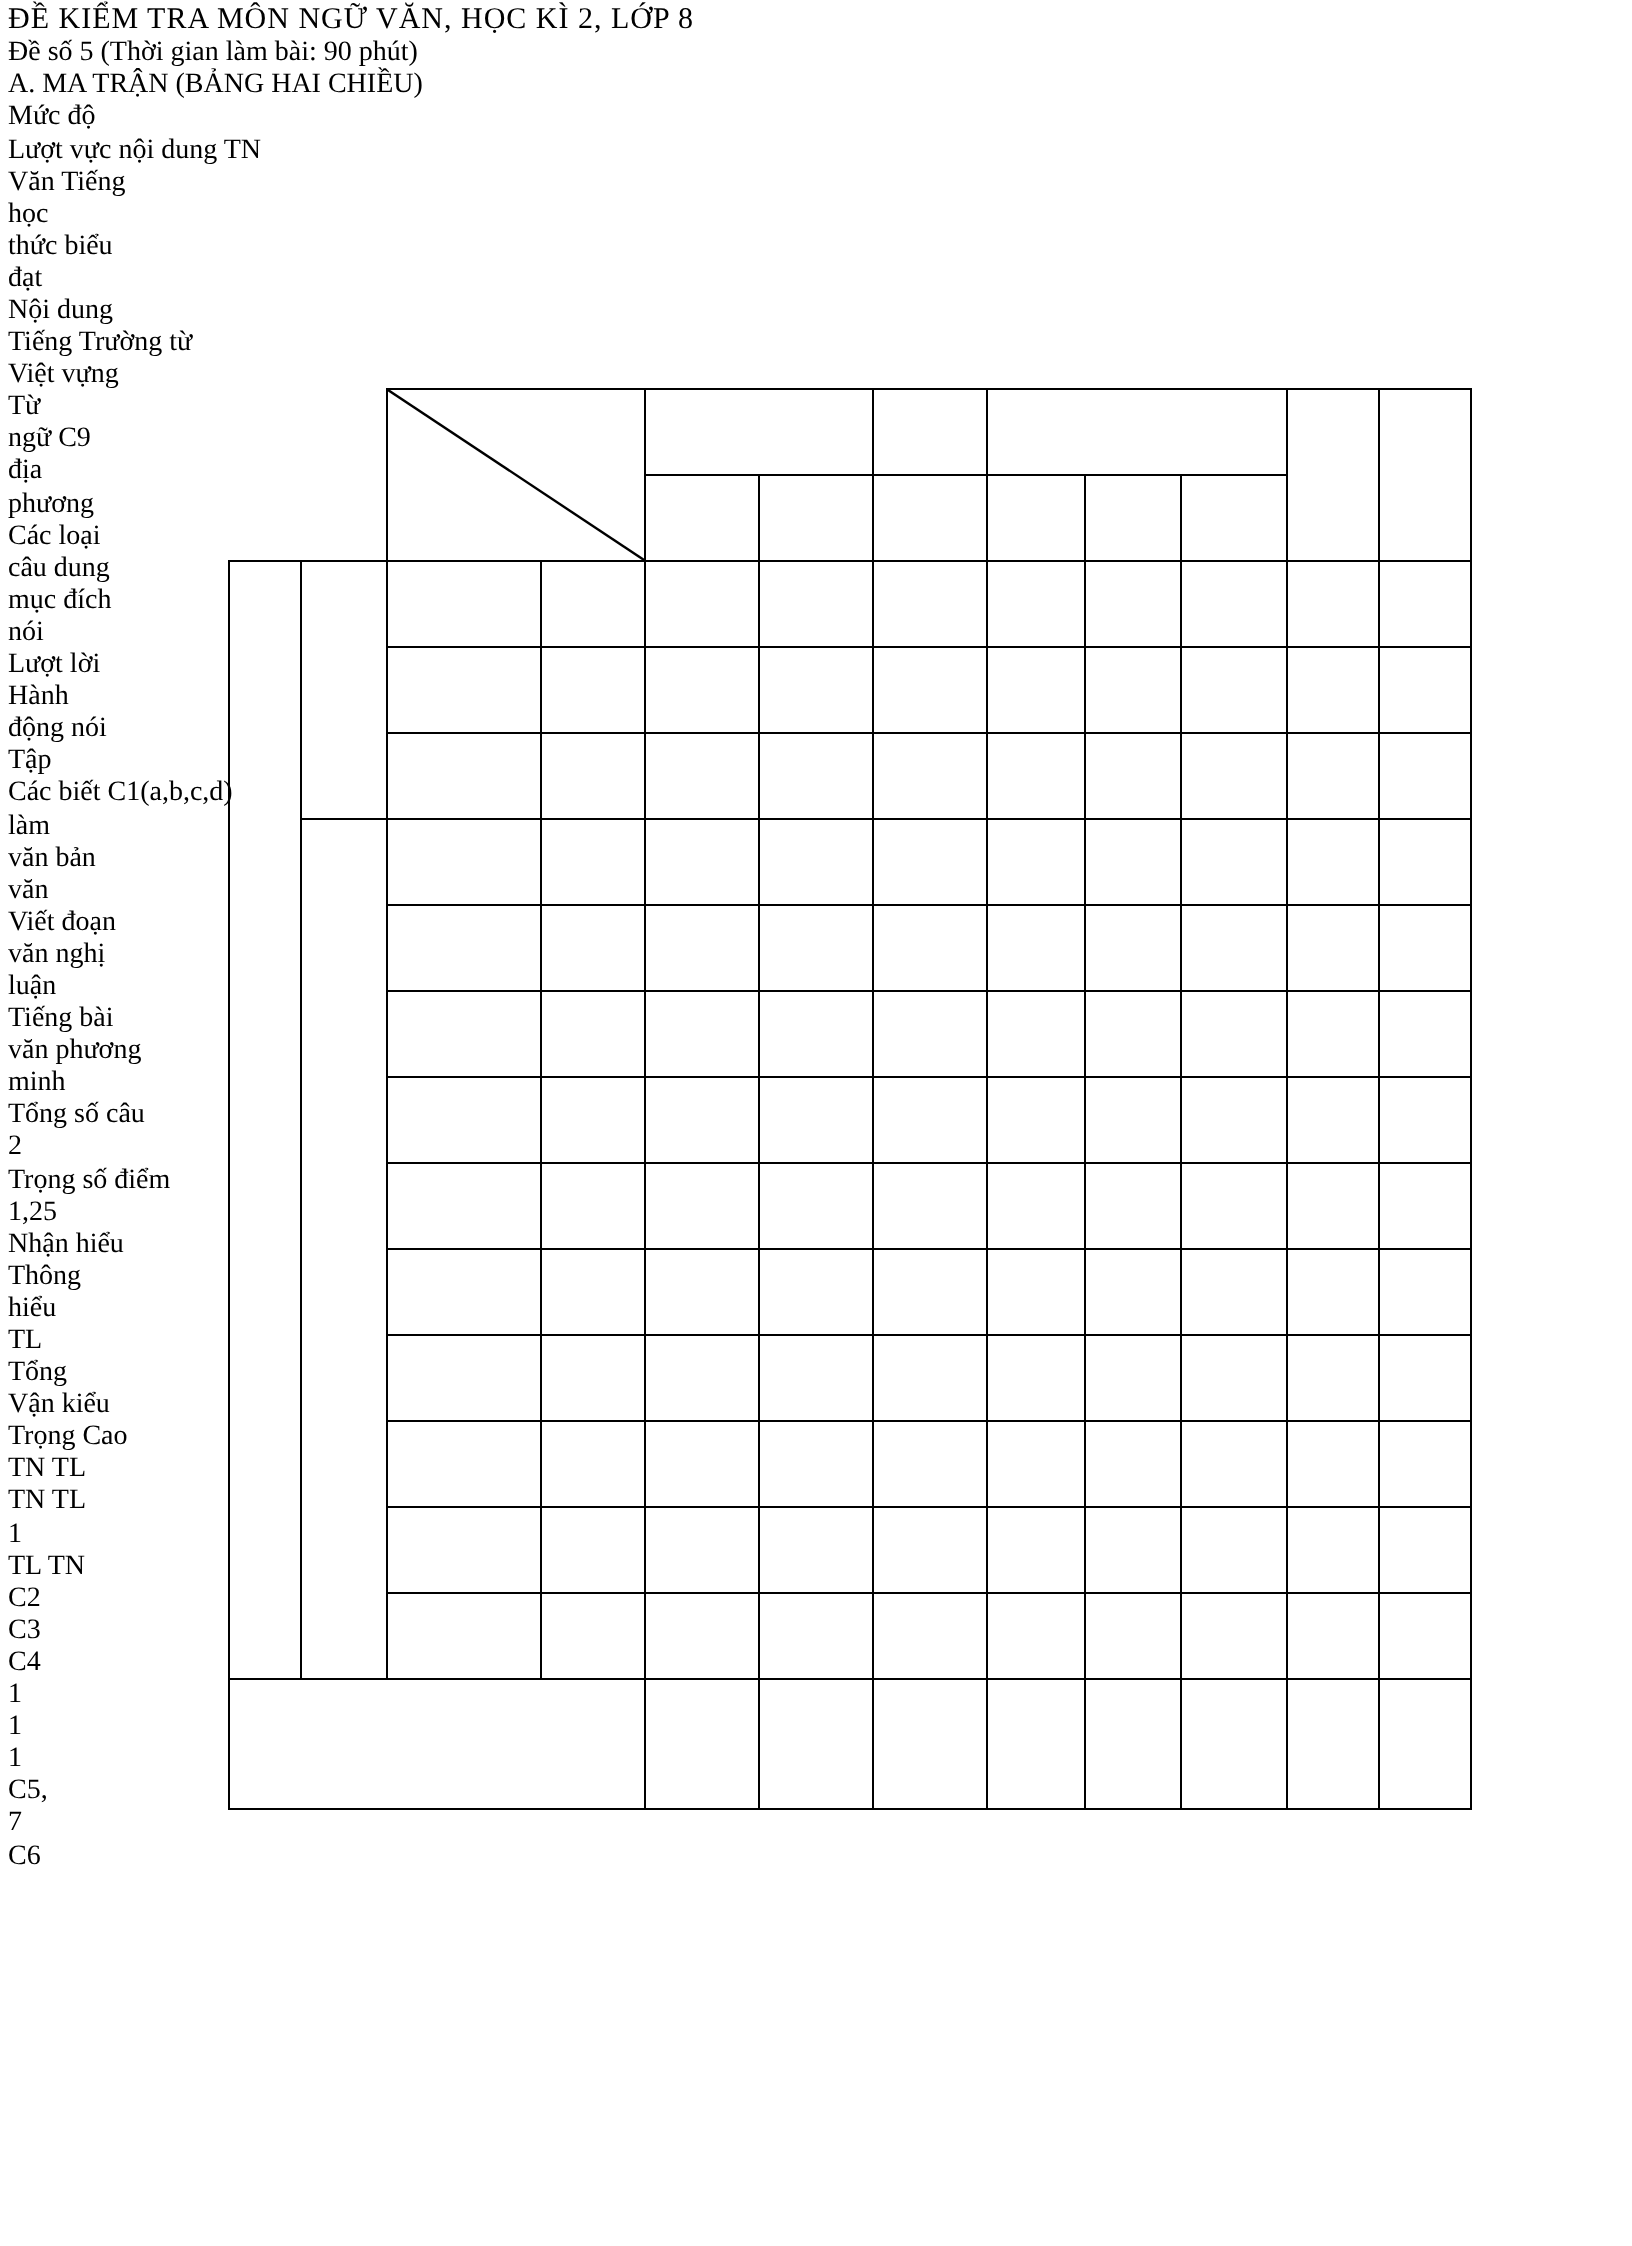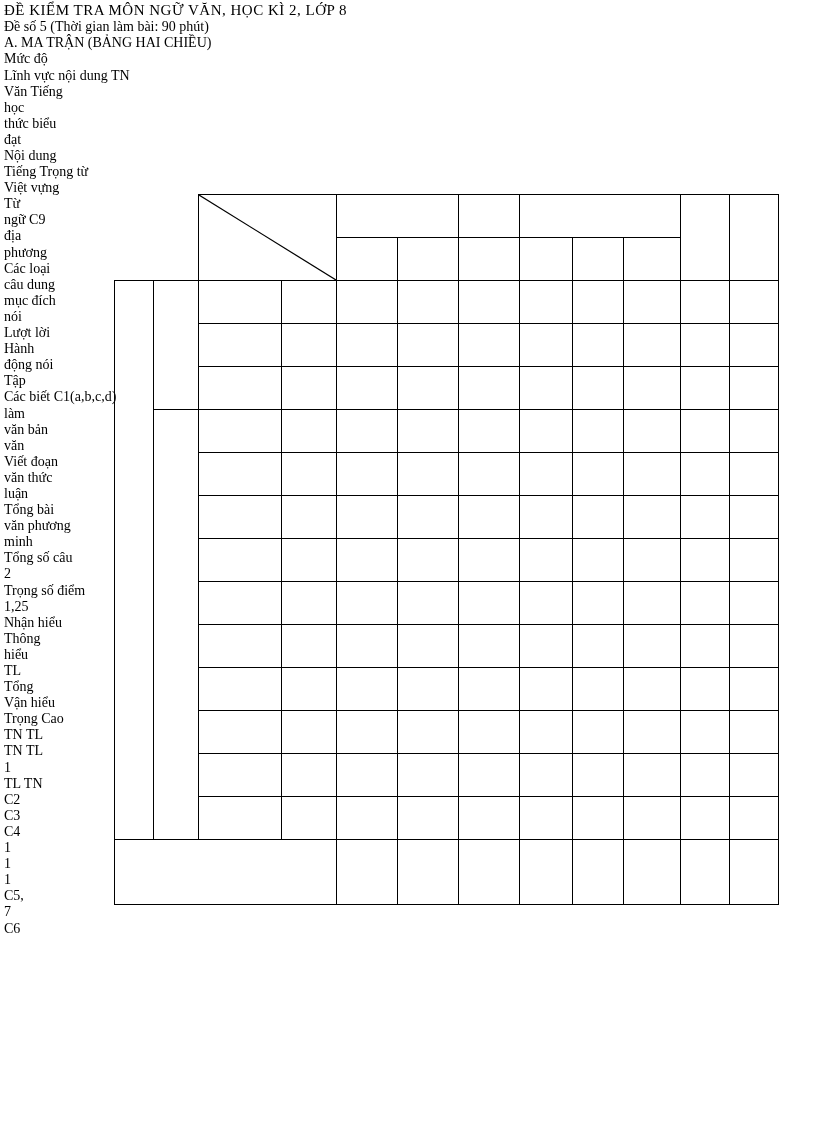--- a/index.html
+++ b/index.html
@@ -1,17 +1,17 @@
 <!DOCTYPE html>
 <html><head>
 <meta charset="utf-8">
 <style>
   html,body{margin:0;padding:0;background:#fff;color:#000;
     font-family:"Times New Roman",serif;font-size:14px;line-height:1.15;}
-  .page{position:relative;width:816px;height:1123px;border-radius:14px;}
+  .page{position:relative;width:736px;height:1123px;border-radius:14px;}
   .left-text{position:absolute;left:4px;top:2px;width:200px;}
   .left-text div{white-space:nowrap;}
   .title{font-size:15px;letter-spacing:0.5px;}
   .tbl{position:absolute;left:114px;top:194px;border-collapse:collapse;}
   .tbl td{border:1px solid #000;padding:0;height:42px;}
   .tbl td.nb{border:none;}
   .diag{position:relative;}
   .diag svg{position:absolute;left:0;top:0;width:100%;height:100%;}
   
   .w1{width:38px;}   
@@ -30,60 +30,60 @@
 </head>
 <body>
 <div class="page">
 
 <div class="left-text">
   <div class="title">ĐỀ KIỂM TRA MÔN NGỮ VĂN, HỌC KÌ 2, LỚP 8</div>
   <div>Đề số 5 (Thời gian làm bài: 90 phút)</div>
   <div>A. MA TRẬN (BẢNG HAI CHIỀU)</div>
 
   <div>Mức độ</div>
-  <div>Lĩnh vực nội dung TN</div>
+  <div>Lượt vực nội dung TN</div>
   <div>Văn Tiếng</div>
   <div>học</div>
   <div>thức biểu</div>
   <div>đạt</div>
   <div>Nội dung</div>
-  <div>Tiếng Trọng từ</div>
+  <div>Tiếng Trường từ</div>
   <div>Việt vựng</div>
   <div>Từ</div>
   <div>ngữ C9</div>
   <div>địa</div>
   <div>phương</div>
   <div>Các loại</div>
   <div>câu dung</div>
   <div>mục đích</div>
   <div>nói</div>
   <div>Lượt lời</div>
   <div>Hành</div>
   <div>động nói</div>
   <div>Tập</div>
   <div>Các biết C1(a,b,c,d)</div>
   <div>làm</div>
   <div>văn bản</div>
   <div>văn</div>
   <div>Viết đoạn</div>
-  <div>văn thức</div>
+  <div>văn nghị</div>
   <div>luận</div>
-  <div>Tổng bài</div>
+  <div>Tiếng bài</div>
   <div>văn phương</div>
   <div>minh</div>
   <div>Tổng số câu</div>
   <div>2</div>
   <div>Trọng số điểm</div>
   <div>1,25</div>
   <div>Nhận hiểu</div>
   <div>Thông</div>
   <div>hiểu</div>
   <div>TL</div>
   <div>Tổng</div>
-  <div>Vận hiểu</div>
+  <div>Vận kiểu</div>
   <div>Trọng Cao</div>
   <div>TN TL</div>
   <div>TN TL</div>
   <div>1</div>
   <div>TL TN</div>
   <div>C2</div>
   <div>C3</div>
   <div>C4</div>
   <div>1</div>
   <div>1</div>

